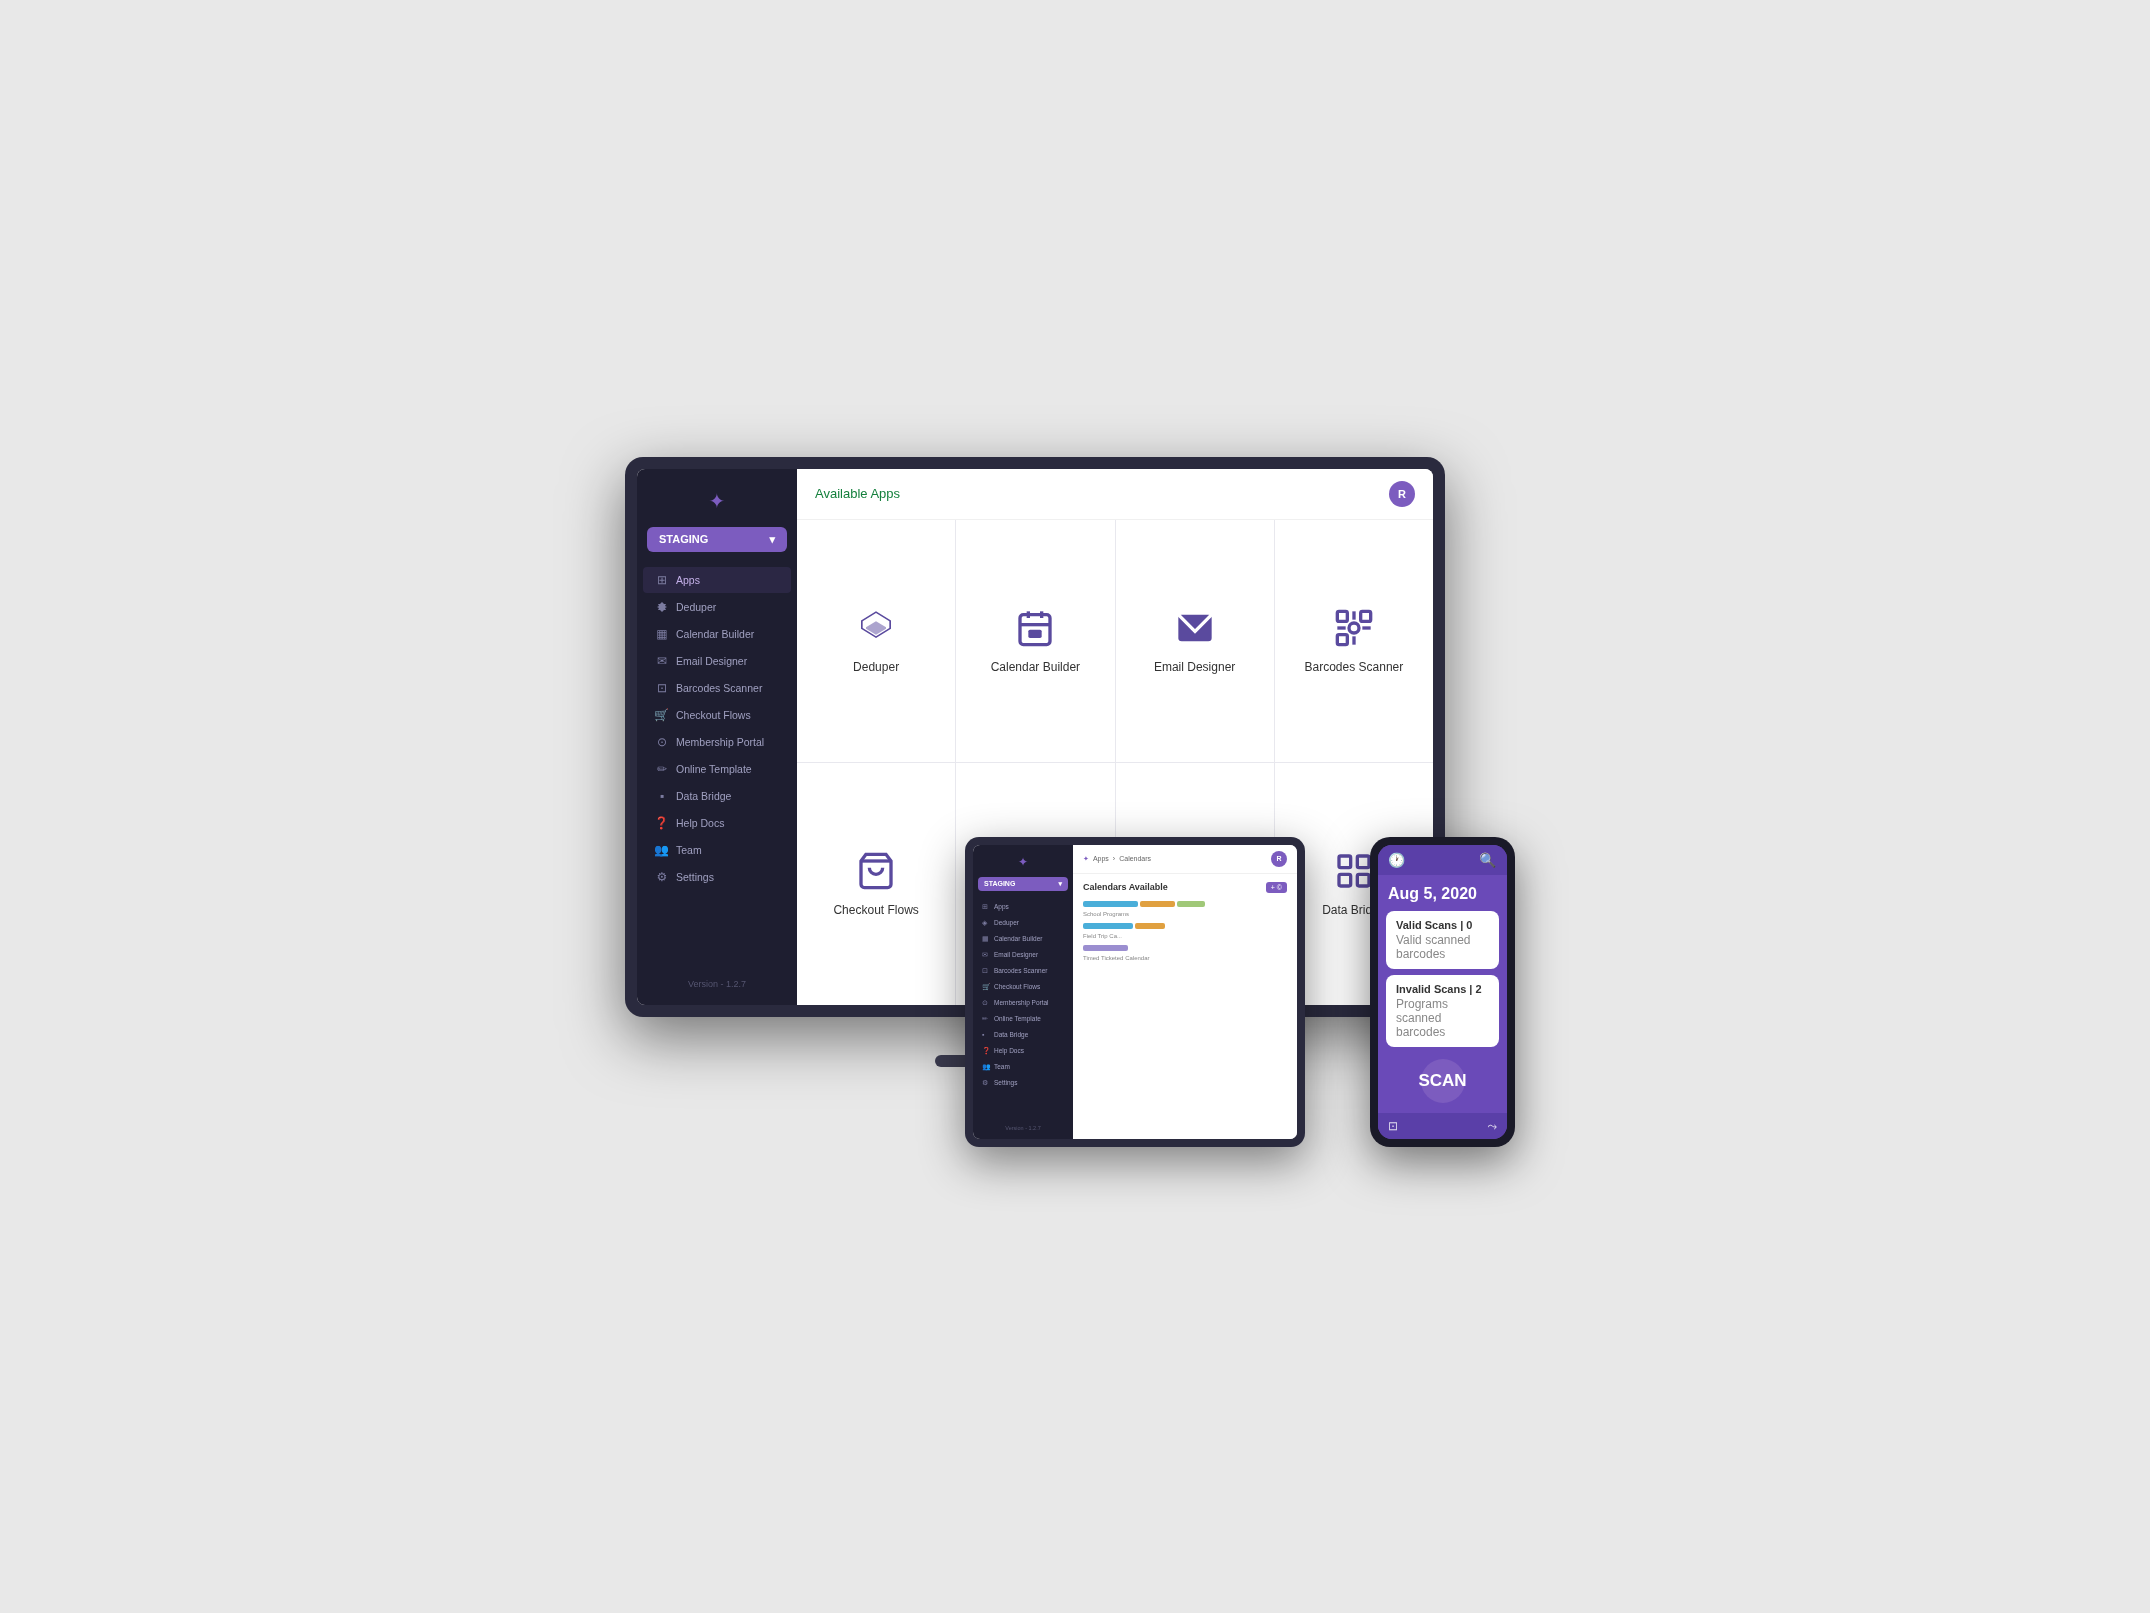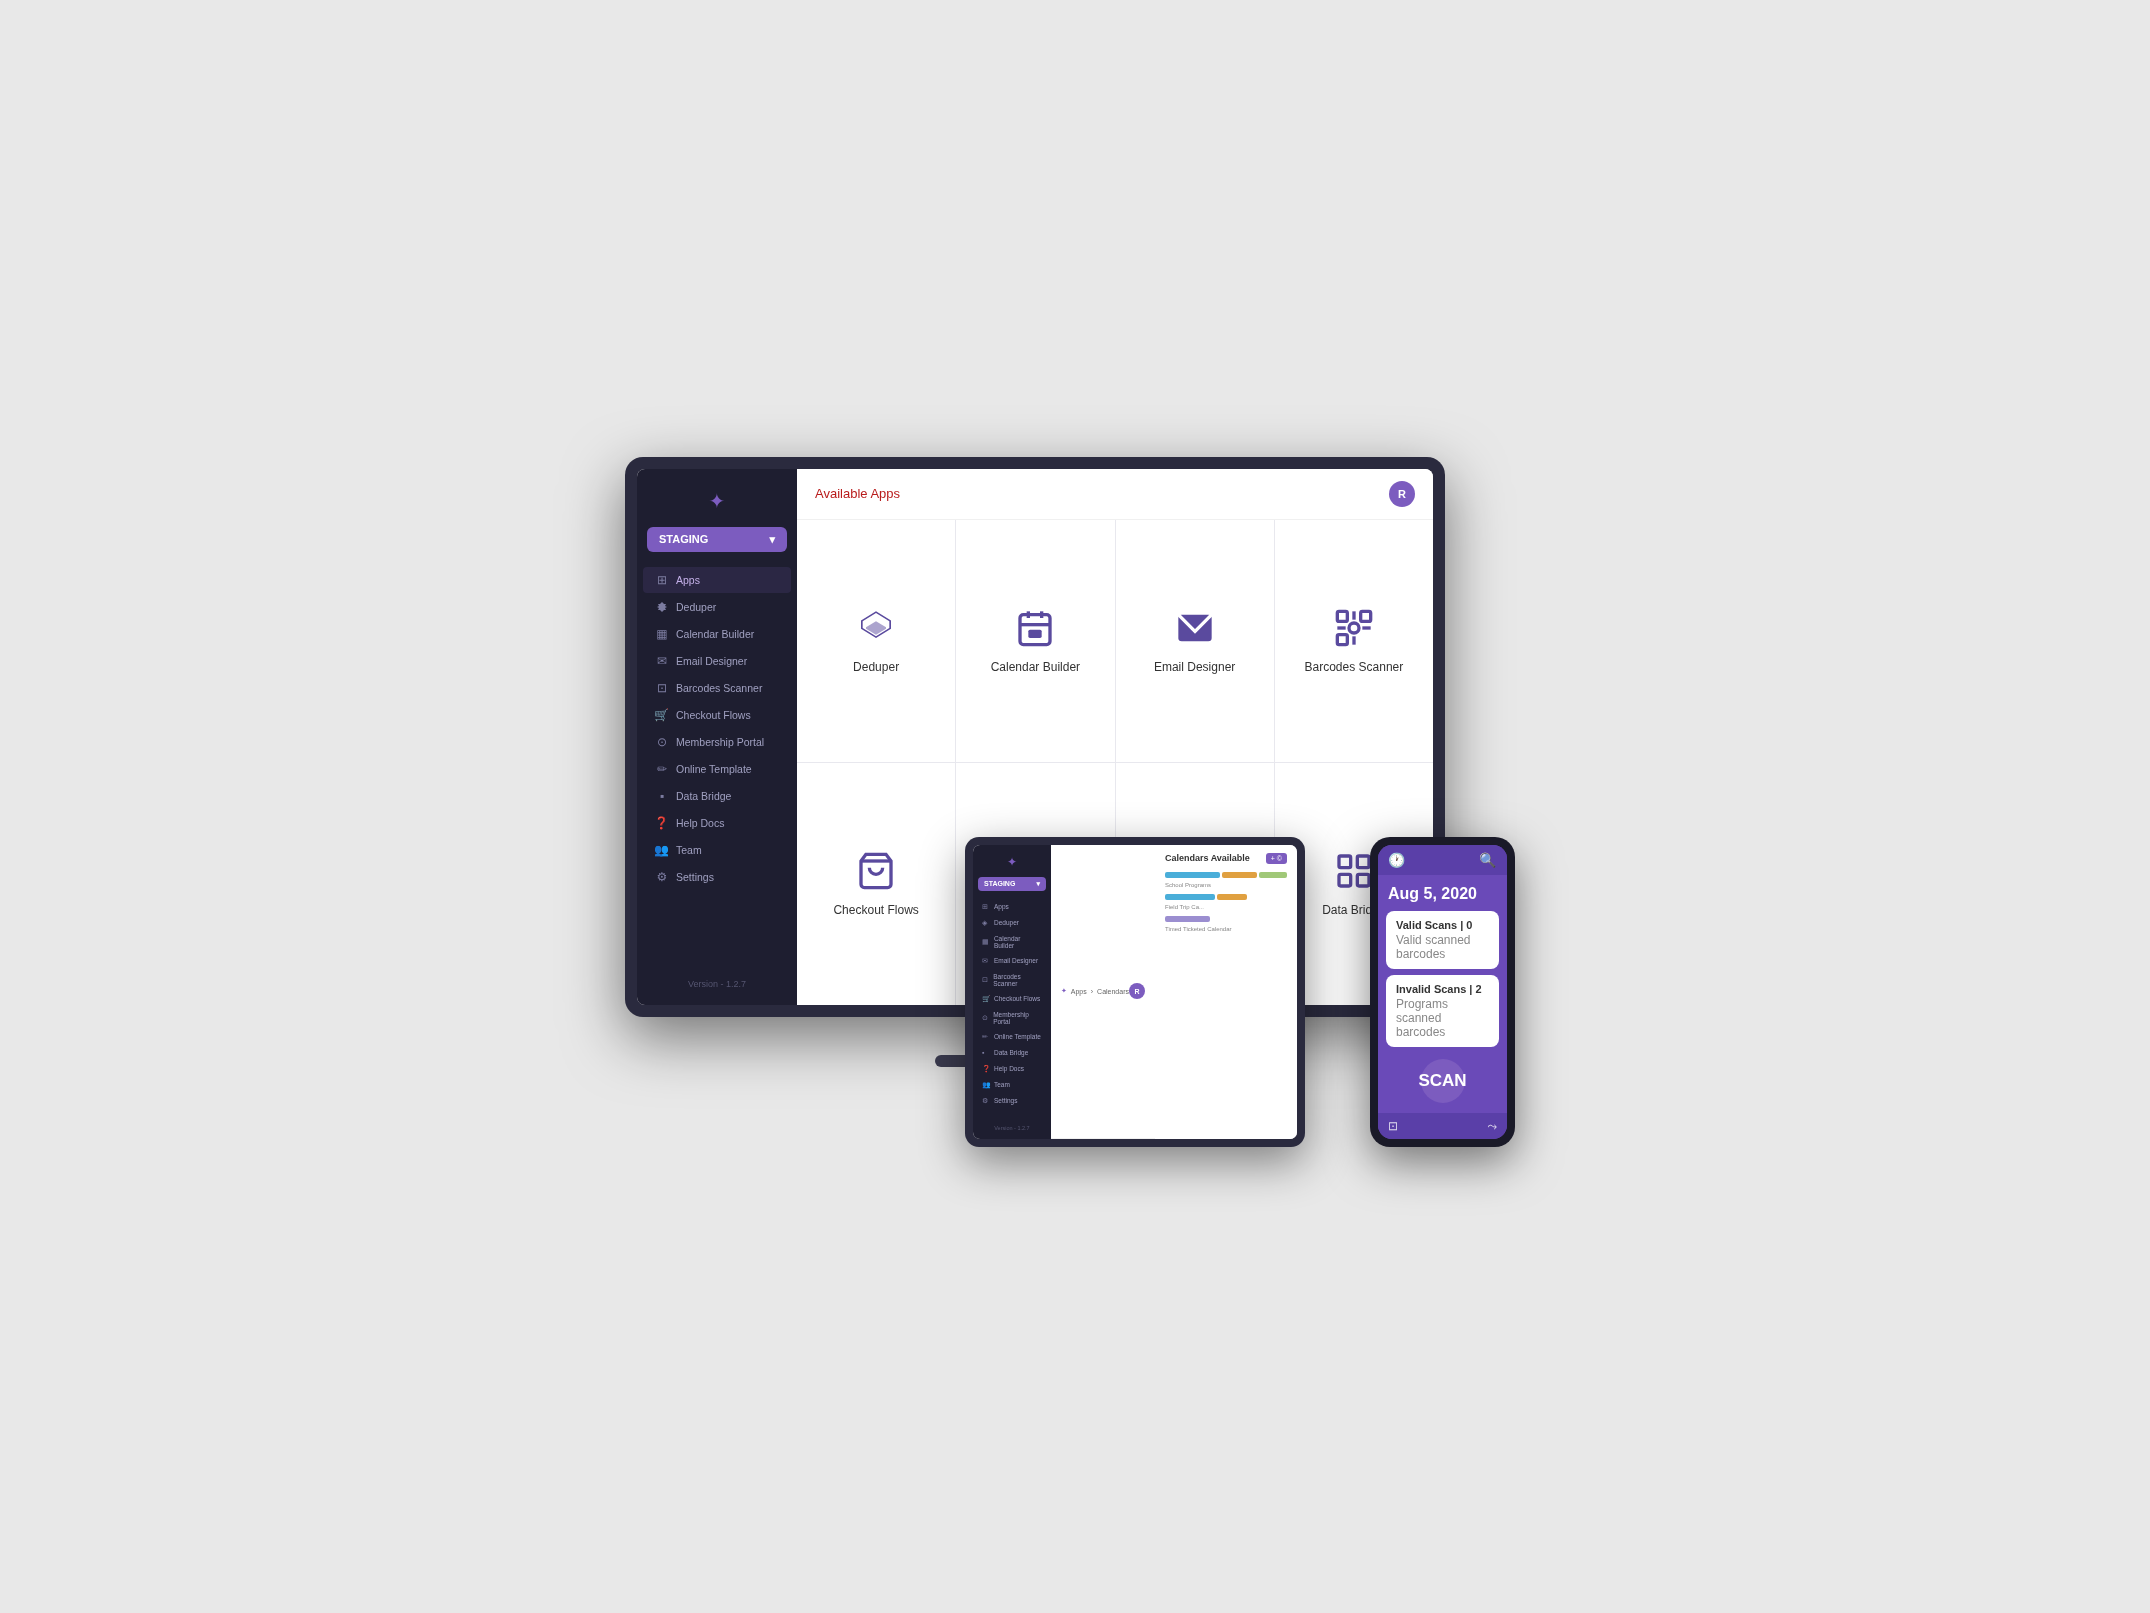--- a/index.html
+++ b/index.html
@@ -142,21 +142,21 @@
     .main-header {
       padding: 12px 18px;
       display: flex;
       justify-content: space-between;
       align-items: center;
       border-bottom: 1px solid #f0f0f0;
     }
 
     .main-title {
       font-size: 13px;
-      color: #b91c1c;
+      color: #15803d;
       font-weight: 500;
     }
 
     .user-avatar {
       width: 26px;
       height: 26px;
       background: #7c5cbf;
       border-radius: 50%;
       display: flex;
       align-items: center;
@@ -283,21 +283,21 @@
       font-size: 5.5px;
       text-align: center;
       padding: 6px 0 2px;
       margin-top: auto;
     }
 
     .tablet-main {
       flex: 1;
       background: white;
       display: flex;
-      flex-direction: row;
+      flex-direction: column;
     }
 
     .tablet-header {
       padding: 6px 10px;
       display: flex;
       justify-content: space-between;
       align-items: center;
       border-bottom: 1px solid #f0f0f0;
     }
 

